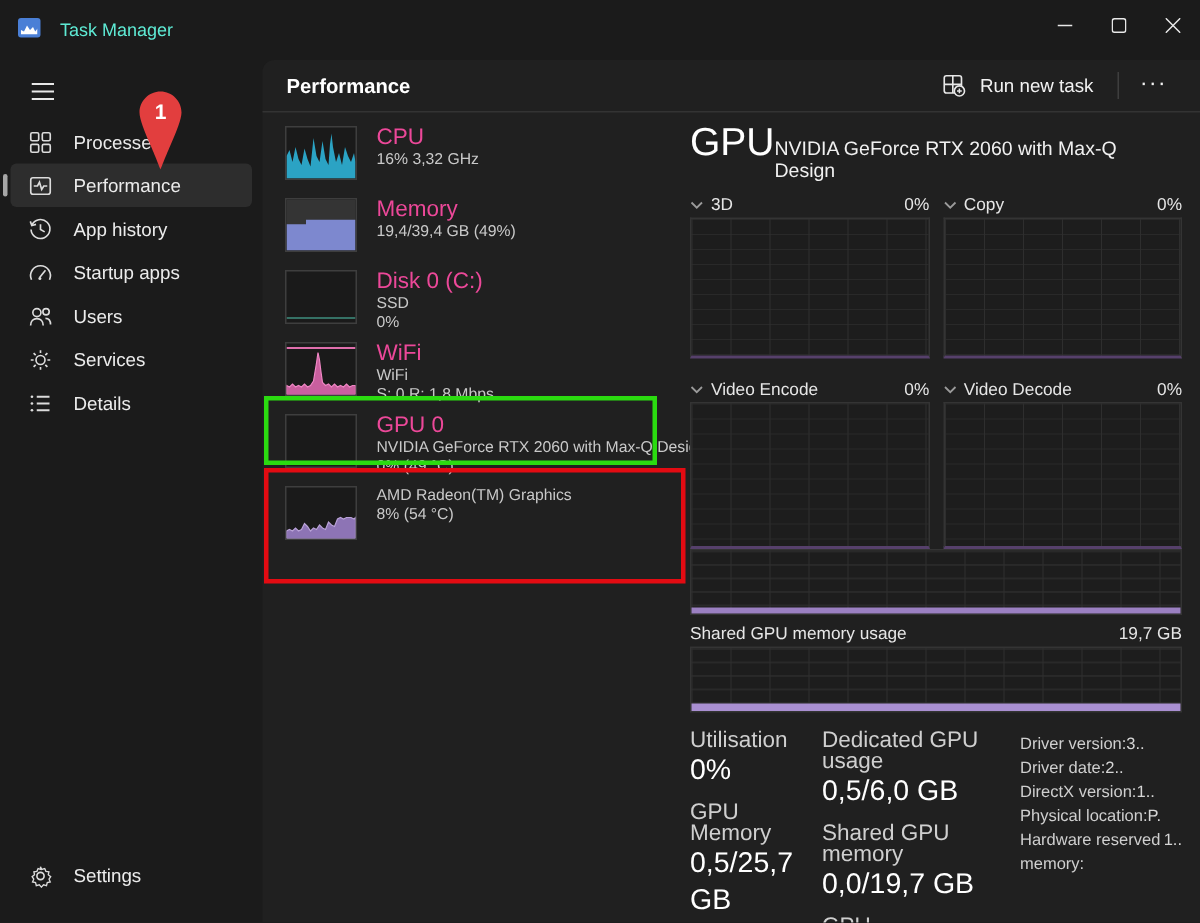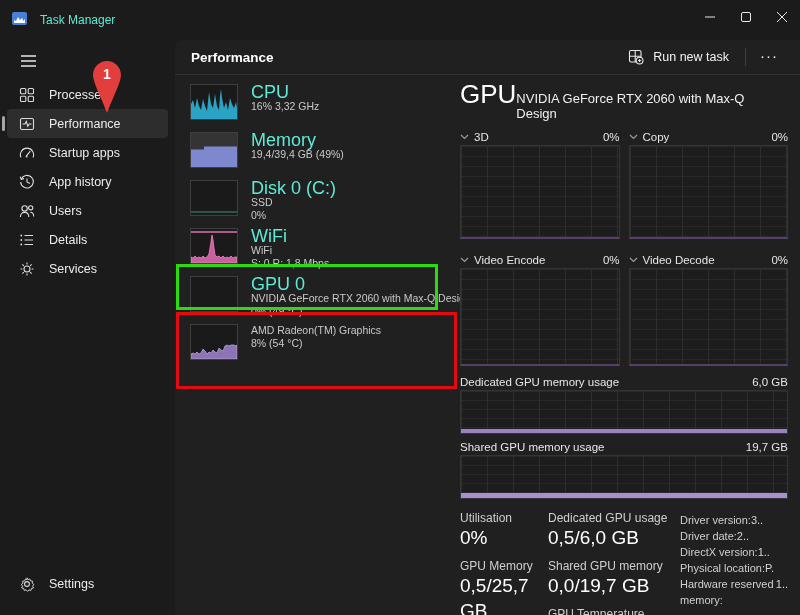--- a/index.html
+++ b/index.html
@@ -42,21 +42,21 @@
   .hdrsep { width:1px; height:18px; background:#3e3e3e; margin:0 6px; }
   .morebtn { font-size:15px; letter-spacing:1px; color:#f2f2f2; padding:2px 8px 6px 8px; }
 
   .cardbody { display:flex; height:539px; }
 
   
   .perflist { width:285px; padding:9px 0 0 15px; }
   .perfitem { height:48px; display:flex; gap:13px; margin-bottom:0; }
   .thumb { width:48px; height:36px; background:#1a1a1a; border:1px solid #3e3e3e; flex:0 0 48px; }
   .pi-text { padding-top:0px; min-width:0; }
-  .pi-name { font-size:18px; color:#5eead4; line-height:16px; }
+  .pi-name { font-size:15px; color:#ec4899; line-height:16px; }
   .pi-sub  { font-size:10.5px; color:#c9c9c9; line-height:13px; white-space:nowrap; }
 
   
   .gpupanel { flex:1; padding:4px 12px 0 0; }
   .gpuhead { display:flex; align-items:baseline; justify-content:center; height:36px; }
   .gputitle { font-size:26px; font-weight:400; color:#ffffff; }
   .gpudevice { font-size:13px; color:#f0f0f0; }
   .chartgrid { display:grid; grid-template-columns:1fr 1fr; column-gap:9px; row-gap:12px; margin-top:13px; }
   .labelrow { height:17px; display:flex; align-items:center; font-size:11.5px; color:#e6e6e6; }
   .labelrow .chev { margin-right:5px; display:flex; }
@@ -77,21 +77,21 @@
       linear-gradient(to right, #2e2e2e 1px, transparent 1px),
       linear-gradient(to bottom, #292929 1px, transparent 1px);
     background-size:26px 100%, 100% 9px;
     border:1px solid #343434; }
   .membar { position:absolute; left:0; right:0; bottom:0; }
   .membar.ded { height:4px; background:#9b80c2; }
   .membar.shr { height:5px; background:#a98fd1; }
 
   .stats { display:grid; grid-template-columns:88px 120px 1fr; margin-top:12px; }
   .statblock { margin-bottom:9px; }
-  .statlabel { font-size:12px; color:#cfcfcf; line-height:14px; }
+  .statlabel { font-size:15px; color:#cfcfcf; line-height:14px; }
   .statvalue { font-size:19px; color:#ffffff; line-height:25px; }
   .detailcol { padding-left:12px; padding-top:1px; }
   .detailrow { display:flex; font-size:11px; color:#cfcfcf; line-height:16px; }
   .detailrow .dv { color:#d6d6d6; }
 
   
   .anno-green { position:absolute; left:176px; top:264px; width:262px; height:46px;
     border:3px solid #2bdb10; z-index:10; pointer-events:none; }
   .anno-red { position:absolute; left:176px; top:312px; width:281px; height:77px;
     border:3px solid #e30b12; z-index:10; pointer-events:none; }
@@ -151,67 +151,67 @@
         <svg width="16" height="16" viewBox="0 0 16 16" fill="none" stroke="#dcdcdc" stroke-width="1.1">
             <rect x="1.5" y="2.5" width="13" height="11" rx="1.5"></rect>
             <polyline points="3.5,8 6,8 7.3,5.5 8.8,10.3 10.2,8 12.5,8"></polyline>
           </svg>
       </span>
       <span>Performance</span>
     </div>
     <div class="navitem">
       <span class="navicon">
         <svg width="16" height="16" viewBox="0 0 16 16" fill="none" stroke="#dcdcdc" stroke-width="1.1">
+            <path d="M2.2 5.2 A6.3 6.3 0 1 1 1.7 8"></path>
+            <path d="M1.2 2.6 L2.2 5.4 5 4.6"></path>
+            <path d="M8 4.5 V8 L10.8 9.6"></path>
+          </svg>
+      </span>
+      <span>App history</span>
+    </div>
+    <div class="navitem">
+      <span class="navicon">
+        <svg width="16" height="16" viewBox="0 0 16 16" fill="none" stroke="#dcdcdc" stroke-width="1.1">
             <path d="M2 12.5 A6.6 6.6 0 1 1 14 12.5"></path>
             <path d="M7.3 11.2 L11.3 6.2"></path>
             <circle cx="7.6" cy="11.6" r="1" fill="#dcdcdc" stroke="none"></circle>
           </svg>
       </span>
       <span>Startup apps</span>
-    </div>
-    <div class="navitem">
-      <span class="navicon">
-        <svg width="16" height="16" viewBox="0 0 16 16" fill="none" stroke="#dcdcdc" stroke-width="1.1">
-            <path d="M2.2 5.2 A6.3 6.3 0 1 1 1.7 8"></path>
-            <path d="M1.2 2.6 L2.2 5.4 5 4.6"></path>
-            <path d="M8 4.5 V8 L10.8 9.6"></path>
-          </svg>
-      </span>
-      <span>App history</span>
     </div>
     <div class="navitem">
       <span class="navicon">
         <svg width="16" height="16" viewBox="0 0 16 16" fill="none" stroke="#dcdcdc" stroke-width="1.1">
             <circle cx="5.6" cy="5.4" r="2.7"></circle>
             <path d="M1.4 14 c0-3.1 1.9-4.6 4.2-4.6 s4.2 1.5 4.2 4.6"></path>
             <circle cx="11.7" cy="4.8" r="2.1"></circle>
             <path d="M11.3 9.2 c2.2 0 3.4 1.6 3.4 4.2"></path>
           </svg>
       </span>
       <span>Users</span>
+    </div>
+    <div class="navitem">
+      <span class="navicon">
+        <svg width="16" height="16" viewBox="0 0 16 16" fill="none" stroke="#dcdcdc" stroke-width="1.1">
+            <circle cx="8" cy="8" r="3"></circle>
+            <path d="M8 1.5 V3.4 M8 12.6 V14.5 M1.5 8 H3.4 M12.6 8 H14.5 M3.4 3.4 L4.8 4.8 M11.2 11.2 L12.6 12.6 M12.6 3.4 L11.2 4.8 M4.8 11.2 L3.4 12.6"></path>
+          </svg>
+      </span>
+      <span>Services</span>
     </div>
     <div class="navitem">
       <span class="navicon">
         <svg width="16" height="16" viewBox="0 0 16 16" fill="none" stroke="#dcdcdc" stroke-width="1.2">
             <circle cx="2.3" cy="3.5" r="0.9" fill="#dcdcdc" stroke="none"></circle>
             <circle cx="2.3" cy="8" r="0.9" fill="#dcdcdc" stroke="none"></circle>
             <circle cx="2.3" cy="12.5" r="0.9" fill="#dcdcdc" stroke="none"></circle>
             <path d="M5.5 3.5 H14 M5.5 8 H14 M5.5 12.5 H14"></path>
           </svg>
       </span>
       <span>Details</span>
-    </div>
-    <div class="navitem">
-      <span class="navicon">
-        <svg width="16" height="16" viewBox="0 0 16 16" fill="none" stroke="#dcdcdc" stroke-width="1.1">
-            <circle cx="8" cy="8" r="3"></circle>
-            <path d="M8 1.5 V3.4 M8 12.6 V14.5 M1.5 8 H3.4 M12.6 8 H14.5 M3.4 3.4 L4.8 4.8 M11.2 11.2 L12.6 12.6 M12.6 3.4 L11.2 4.8 M4.8 11.2 L3.4 12.6"></path>
-          </svg>
-      </span>
-      <span>Services</span>
     </div>
   </div>
   <div class="navitem settings">
     <span class="navicon">
       <svg width="16" height="16" viewBox="0 0 16 16" fill="none" stroke="#dcdcdc" stroke-width="1.1">
           <circle cx="8" cy="8" r="2.4"></circle>
           <path d="M8 1.8 L8.8 3.6 10.8 3 11.6 4.9 13.6 5.2 13.2 7.2 14.8 8.4 13.7 10.1 14.5 12 12.5 12.4 12 14.4 10 13.9 8.6 15.4 7.2 13.9 5.2 14.4 4.7 12.4 2.7 12 3.5 10.1 2.4 8.4 4 7.2 3.6 5.2 5.6 4.9 6.4 3 8 3.6 Z" stroke-width="0.9"></path>
         </svg>
     </span>
     <span>Settings</span>
@@ -368,24 +368,20 @@
                   <path d="M1 1 L4.5 4.5 L8 1" fill="none" stroke="#9a9a9a" stroke-width="1.2"></path>
                 </svg>
               </span>
             <span>Video Decode</span>
             <span class="pct">0%</span>
           </div>
           <div class="chart tall"></div>
         </div>
       </div>
 
-      <div class="memlabel">
-        <span>Dedicated GPU memory usage</span>
-        <span>6,0 GB</span>
-      </div>
       <div class="memchart">
         <div class="membar ded"></div>
       </div>
 
       <div class="memlabel" style="margin-top:5px;text-align:right;">
         <span>Shared GPU memory usage</span>
         <span>19,7 GB</span>
       </div>
       <div class="memchart">
         <div class="membar shr"></div>

